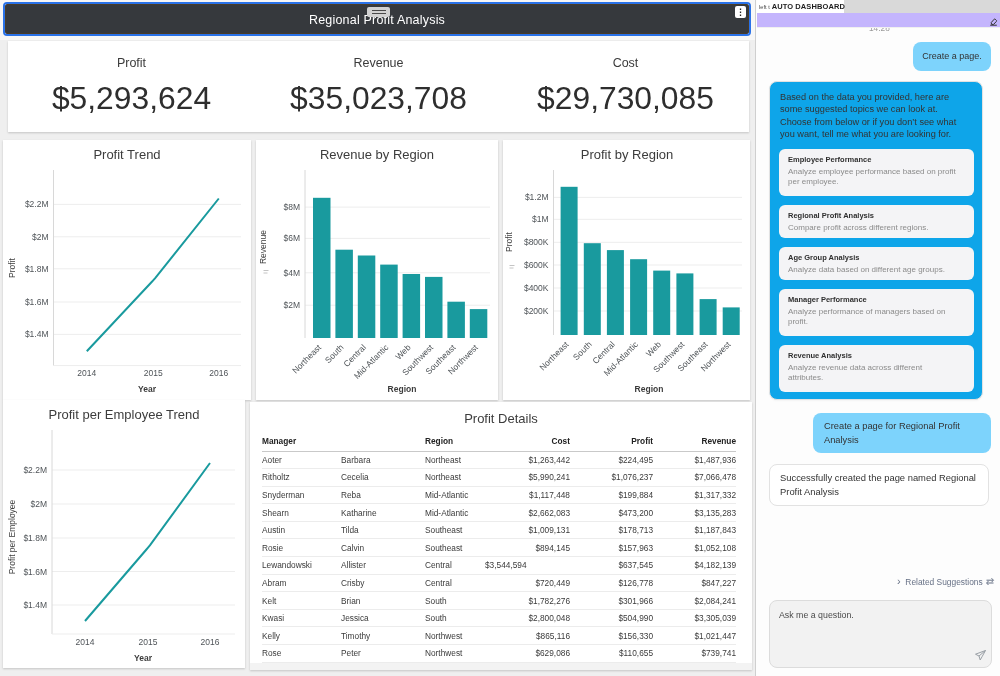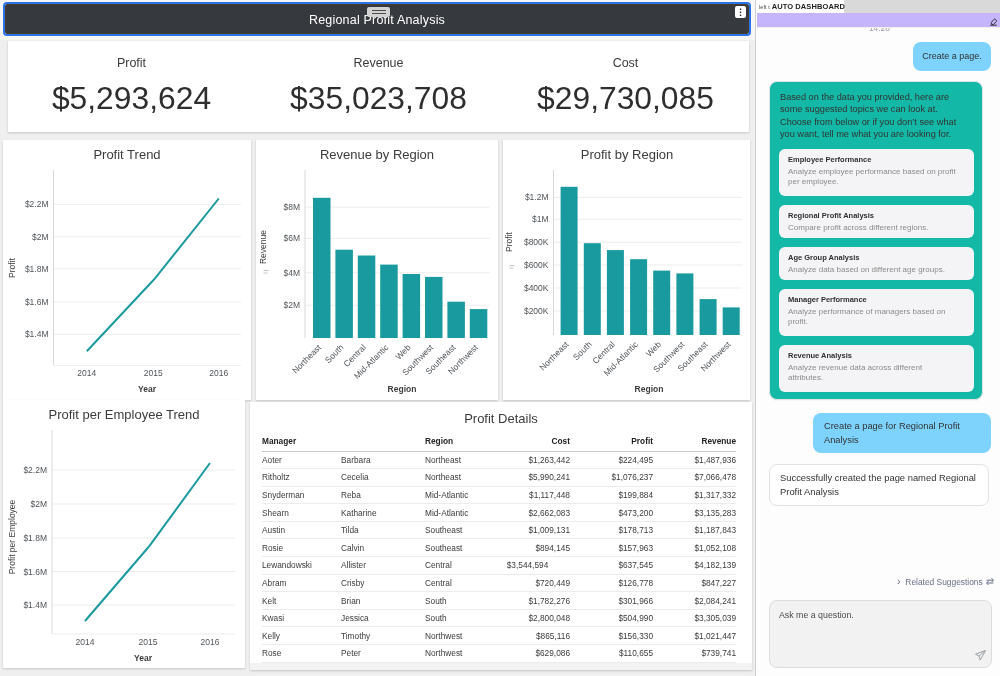--- a/index.html
+++ b/index.html
@@ -29,21 +29,21 @@
           border-left:1px solid #cfcfcf; }
   #tabs { position:absolute; left:1px; top:0; width:244px; height:13px; background:#d9d9d9; }
   #tab1 { position:absolute; left:0; top:0; width:87px; height:13px; background:#fff; white-space:nowrap; overflow:visible;
           font-size:7.5px; font-weight:700; color:#1e1e1e; line-height:13px; padding-left:2px; letter-spacing:.1px; }
   #tab1 .pre { font-size:5.5px; font-weight:400; color:#444; }
   #clearbar { position:absolute; left:1px; top:13px; width:264px; height:15px; background:#c4b5fd; z-index:3; border-bottom:1px solid #f0f0f0; }
   #clearbar .clr { position:absolute; right:3px; top:4px; font-size:7.2px; font-weight:700; color:#333; }
   #stamp { position:absolute; left:113px; top:23px; font-size:8.3px; color:#9a9a9a; z-index:1; }
   .bubble { position:absolute; background:#7dd3fc; border-radius:8px; color:#333; }
   #bub1 { left:157px; top:42px; width:78px; height:29px; font-size:9px; line-height:29px; text-align:center; }
-  #bigcard { position:absolute; left:13px; top:81px; width:214px; height:319px; background:#14b8a6;
+  #bigcard { position:absolute; left:13px; top:81px; width:214px; height:319px; background:#0ea5e9;
              border:1px solid #e2e2e2; border-radius:8px; box-shadow:0 1px 2px rgba(0,0,0,.04); }
   #intro { position:absolute; left:10px; top:9px; font-size:9.2px; line-height:12.3px; color:#333; white-space:nowrap; }
   .sug { position:absolute; left:9px; width:195px; background:#f4f4f6; border-radius:6px; padding:6px 9px 0; }
   .sug .t { font-size:7.5px; font-weight:700; color:#2f2f2f; }
   .sug .d { font-size:8px; line-height:10.6px; color:#8b8b8b; margin-top:2.5px; white-space:nowrap; }
   #bub2 { left:57px; top:413px; width:178px; height:40px; font-size:9.3px; line-height:14px; padding:6px 0 0 11px; }
   #okcard { position:absolute; left:13px; top:464px; width:220px; height:42px; background:#fff;
             border:1px solid #e2e2e2; border-radius:8px; font-size:9.4px; line-height:14px; color:#333;
             padding:6px 0 0 10px; }
   #relsug { position:absolute; right:5px; top:575px; font-size:8.4px; color:#667085; }
@@ -253,21 +253,21 @@
             <td>Calvin</td>
             <td>Southeast</td>
             <td style="text-align:right;">$894,145</td>
             <td style="text-align:right;">$157,963</td>
             <td style="text-align:right;">$1,052,108</td>
           </tr>
 <tr style="height:17.6px;border-top:1px solid #ececec;">
             <td>Lewandowski</td>
             <td>Allister</td>
             <td>Central</td>
-            <td style="text-align:center;">$3,544,594</td>
+            <td style="text-align:left;">$3,544,594</td>
             <td style="text-align:right;">$637,545</td>
             <td style="text-align:right;">$4,182,139</td>
           </tr>
 <tr style="height:17.6px;border-top:1px solid #ececec;">
             <td>Abram</td>
             <td>Crisby</td>
             <td>Central</td>
             <td style="text-align:right;">$720,449</td>
             <td style="text-align:right;">$126,778</td>
             <td style="text-align:right;">$847,227</td>

